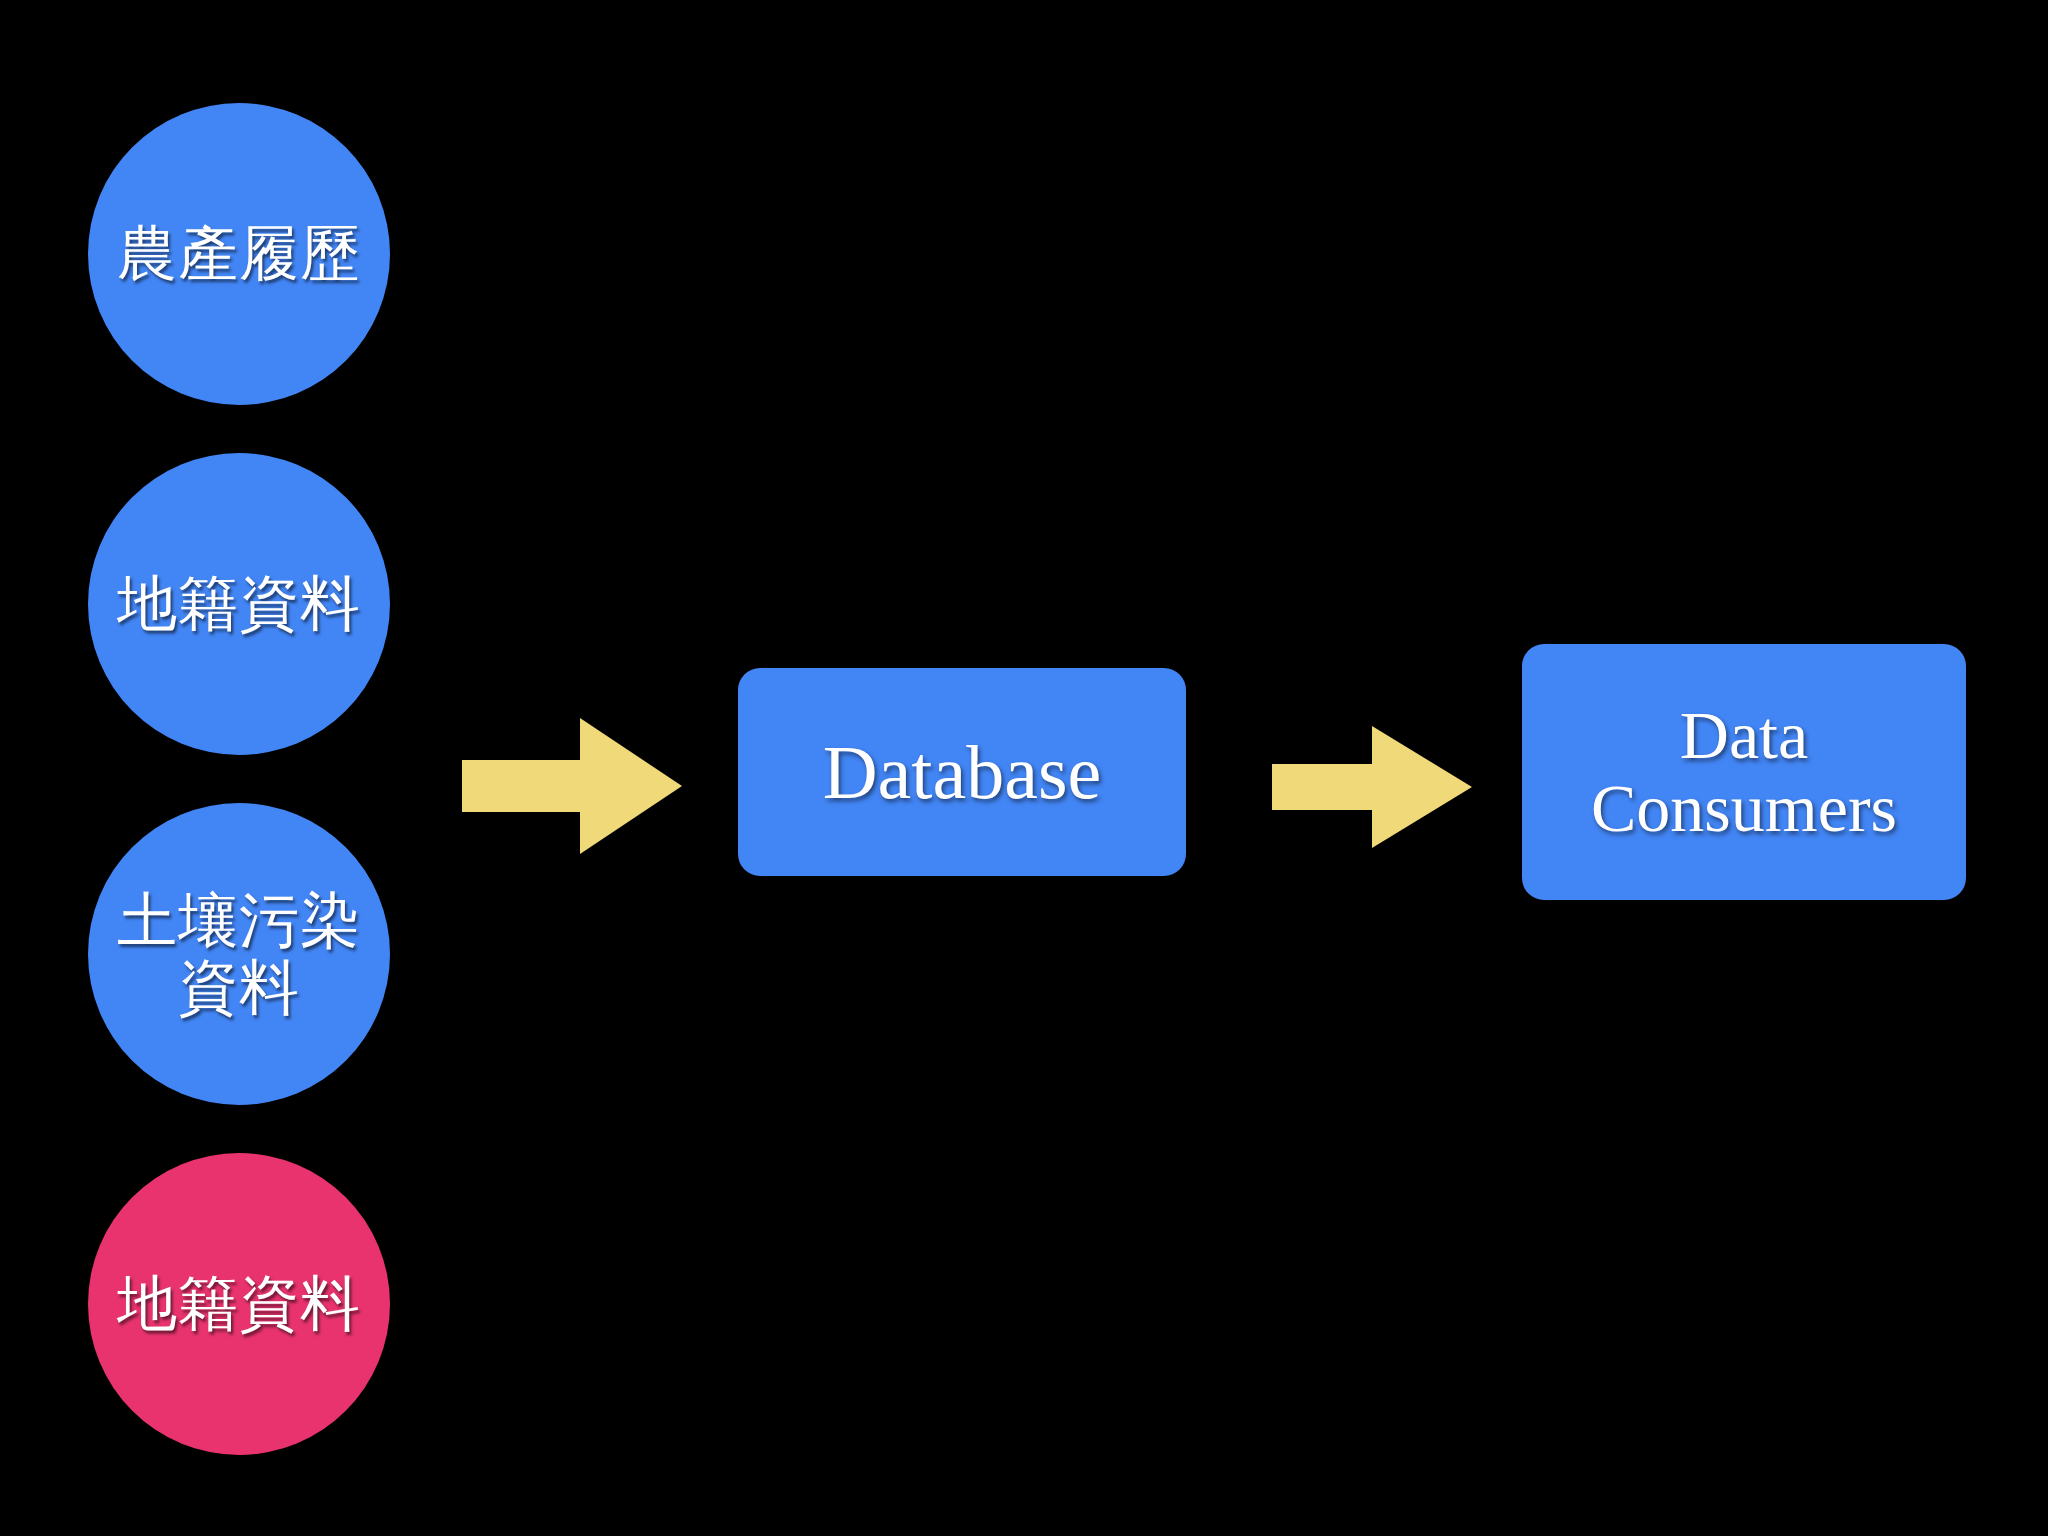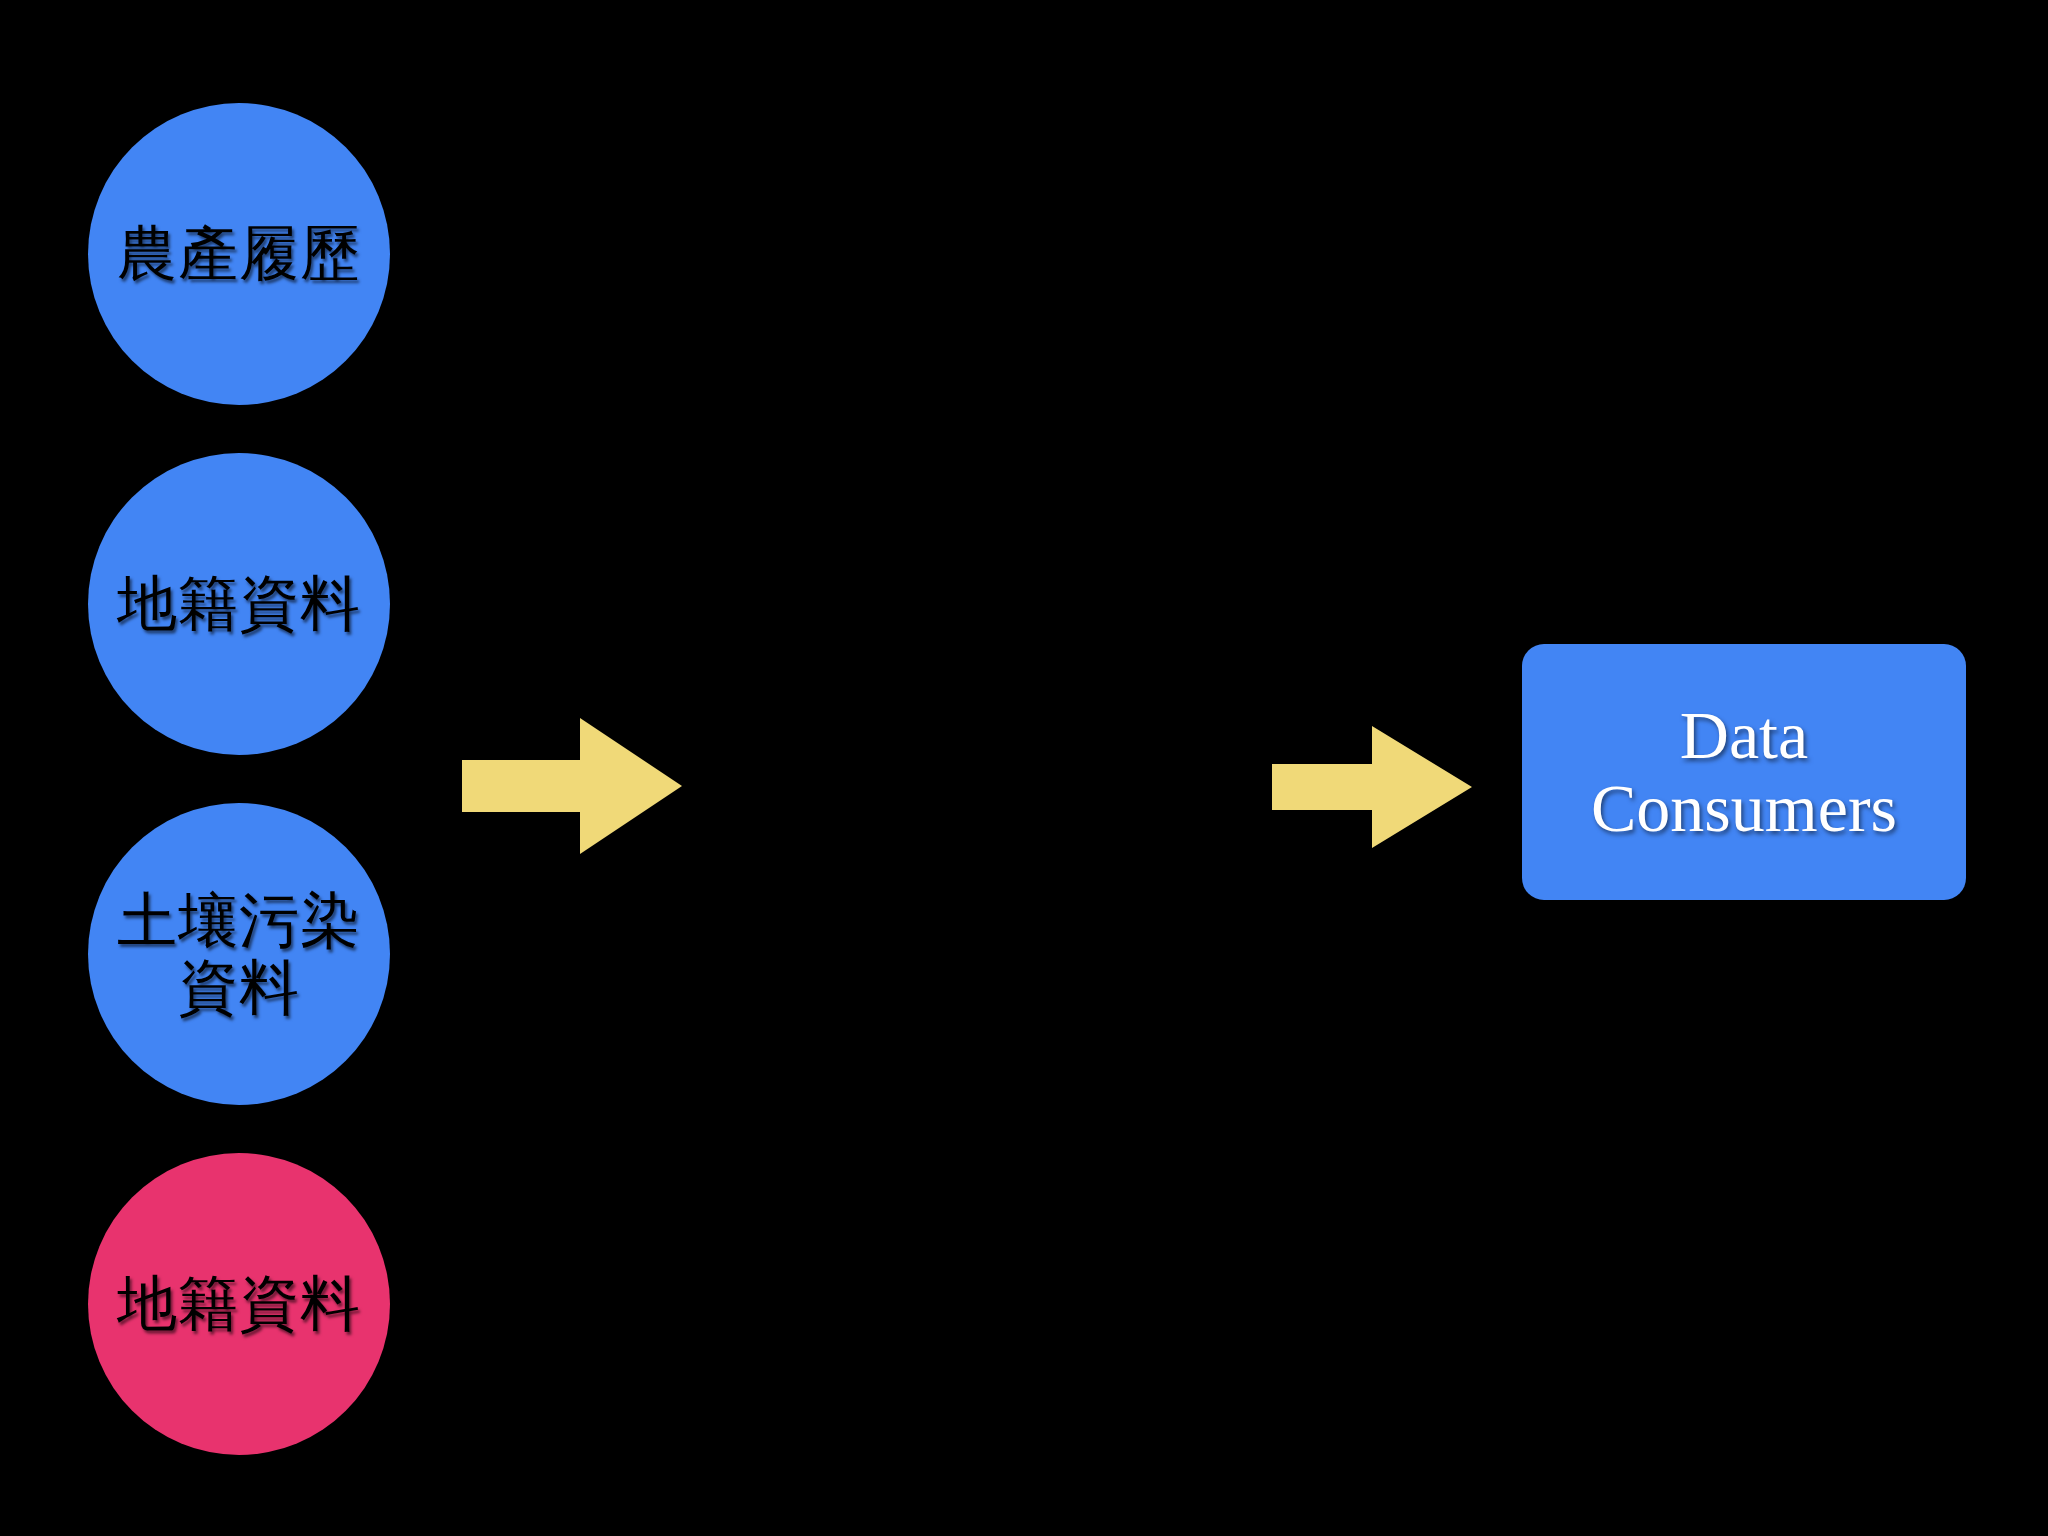--- a/index.html
+++ b/index.html
@@ -26,21 +26,21 @@
     position: absolute;
     border-radius: 50%;
     display: flex;
     align-items: center;
     justify-content: center;
     text-align: center;
     box-sizing: border-box;
     box-shadow: 0 6px 18px rgba(0,0,0,0.85);
   }
   .node-circle .circle-label {
-    color: #000000;
+    color: #ffffff;
     font-family: "DejaVu Sans", "Liberation Sans", sans-serif;
     font-size: 60px;
     line-height: 1.12;
     font-weight: 400;
     letter-spacing: 1px;
     text-shadow: 2px 3px 3px rgba(0,0,0,0.55);
     padding: 0 8px;
     white-space: pre-line;
   }
 
@@ -104,20 +104,23 @@
   </div>
 
   <div class="node-circle" id="circle-3">
     <span class="circle-label">地籍資料</span>
   </div>
 
   <svg class="block-arrow" id="arrow-0" viewBox="0 0 220 148">
     <polygon points="0,48 118,48 118,6 220,74 118,142 118,100 0,100" fill="#F0D978"></polygon>
   </svg>
 
+  <div class="node-box" id="box-database">
+    <span class="box-label">Database</span>
+  </div>
 
   <svg class="block-arrow" id="arrow-1" viewBox="0 0 200 130">
     <polygon points="0,42 100,42 100,4 200,65 100,126 100,88 0,88" fill="#F0D978"></polygon>
   </svg>
 
   <div class="node-box" id="box-consumers">
     <span class="box-label">Data
 Consumers</span>
   </div>
 

